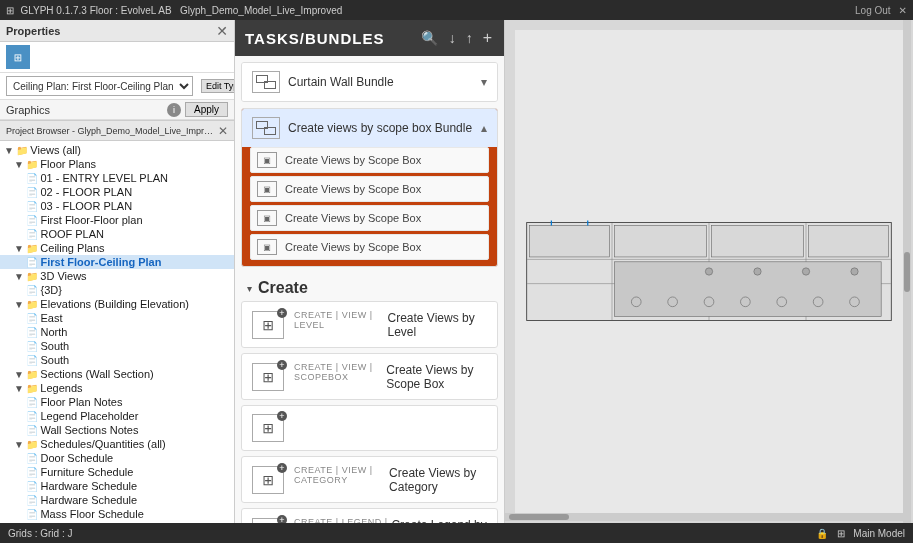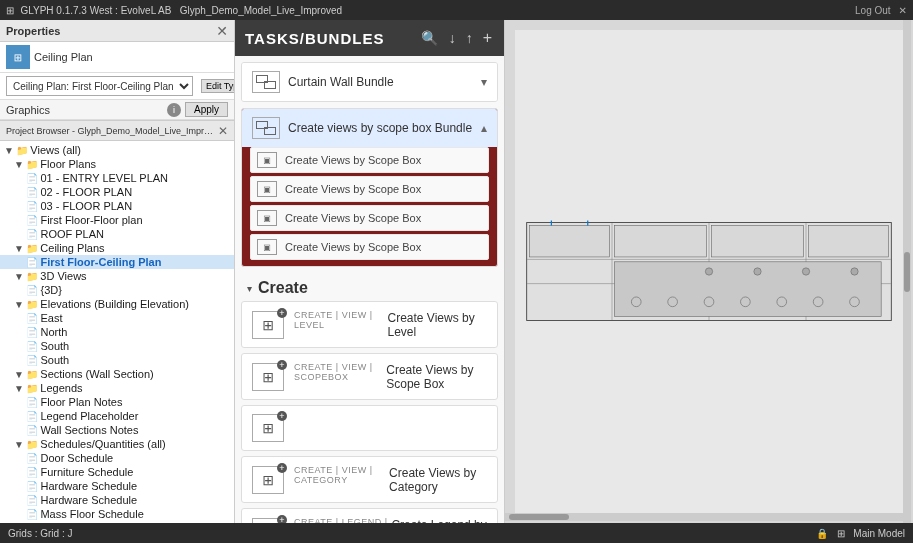--- a/index.html
+++ b/index.html
@@ -90,33 +90,33 @@
 
     
     .status-bar { background: #2b2b2b; color: #ccc; height: 20px; display: flex; align-items: center; padding: 0 8px; font-size: 10px; justify-content: space-between; flex-shrink: 0; }
 
     
     ::-webkit-scrollbar { width: 6px; height: 6px; }
     ::-webkit-scrollbar-track { background: #f0f0f0; }
     ::-webkit-scrollbar-thumb { background: #aaa; border-radius: 3px; }
 
     
-    .scope-bundle-expanded { background: #7f1d1d; }
+    .scope-bundle-expanded { background: #c2410c; }
 
     .tasks-scroll { flex: 1; overflow-y: auto; }
   </style>
 </head>
 <body>
 
 <div class="top-bar">
   <div class="top-bar-left">
     <span style="font-size:10px;">⊞</span>
     <span>
       <span>GLYPH</span>
-      <span>0.1.7.3 West</span>
+      <span>0.1.7.3 Floor</span>
       <span>:</span>
       <span>EvolveL AB</span>
       &nbsp;
       <span>Glyph_Demo_Model_Live_Improved</span>
     </span>
   </div>
   <div class="top-bar-right">
     <span style="cursor:pointer; color:#aaa;">Log Out</span>
     <span style="cursor:pointer; color:#aaa;">✕</span>
   </div>
@@ -129,21 +129,20 @@
     <div class="panel-header">
       <span class="panel-title">Properties</span>
       <span class="panel-close">✕</span>
     </div>
 
     <div class="properties-content">
       <div class="prop-row">
         <div class="prop-icon">
           <span>⊞</span>
         </div>
-        <span class="prop-label">Ceiling Plan</span>
       </div>
       <div class="prop-row">
         <div class="prop-dropdown">
           <select class="prop-select">
             <option>Ceiling Plan: First Floor-Ceiling Plan</option>
           </select>
           <button class="edit-type-btn">Edit Type</button>
         </div>
       </div>
       <div class="graphics-row">

